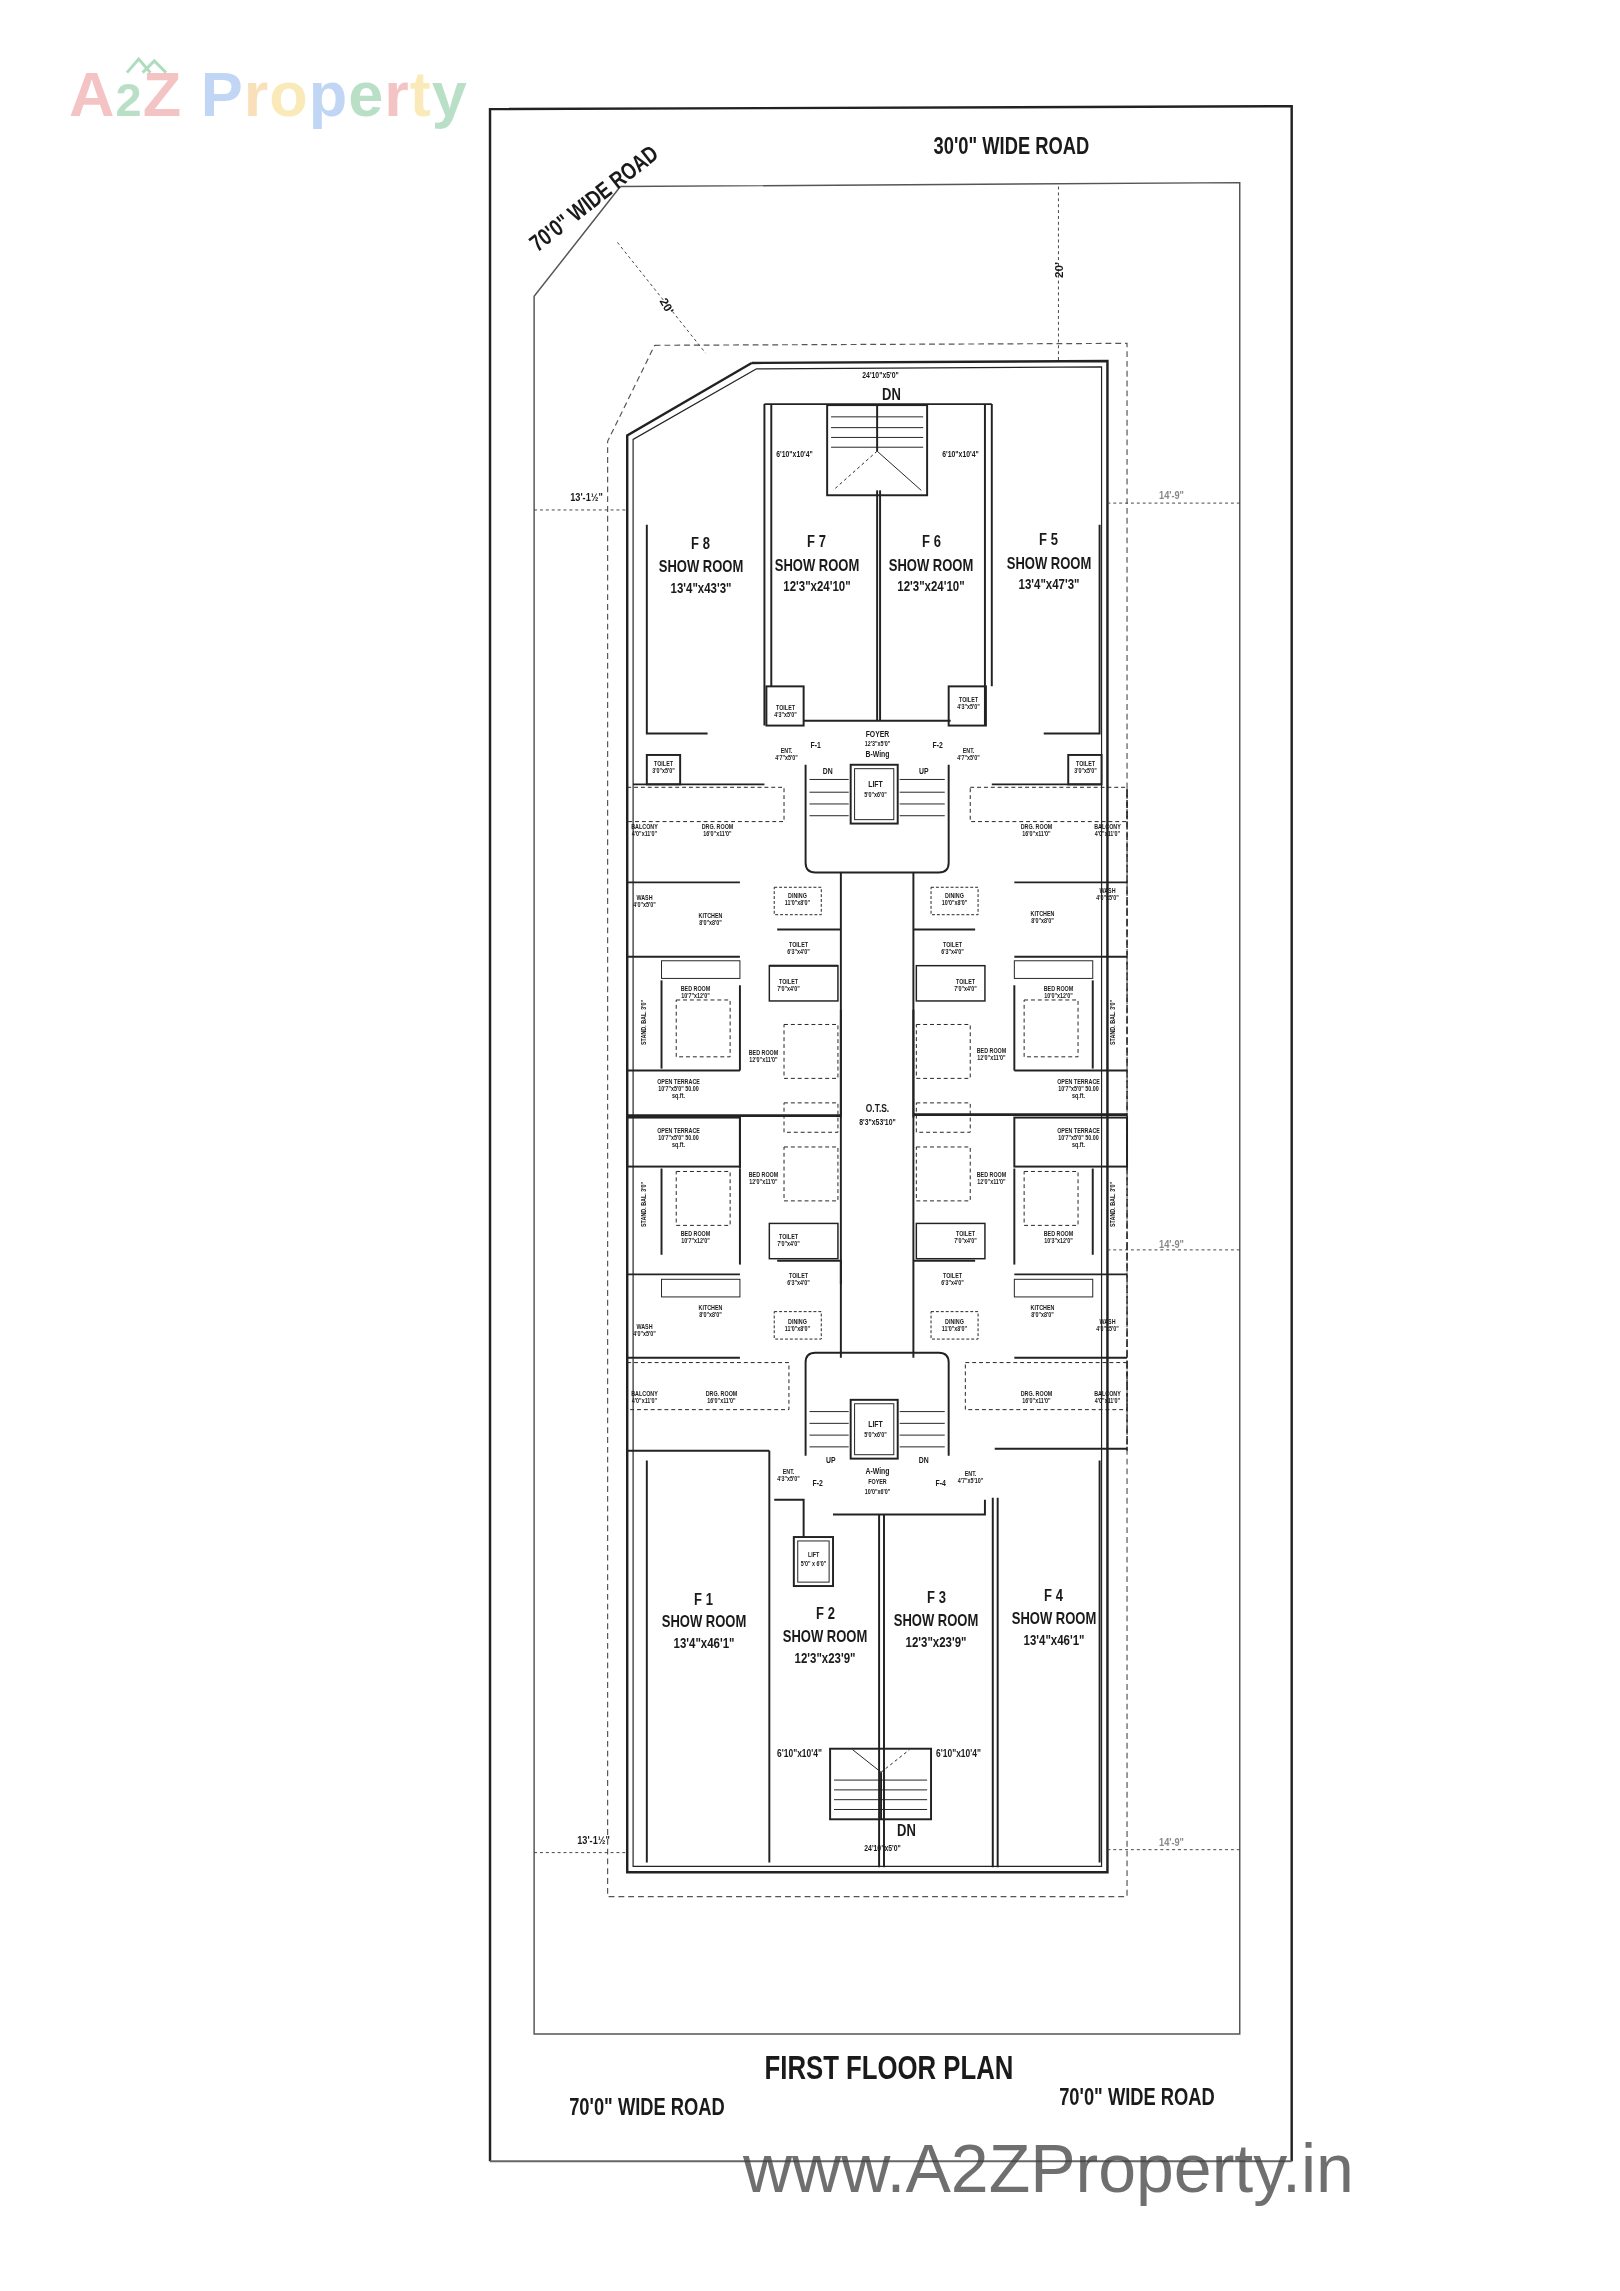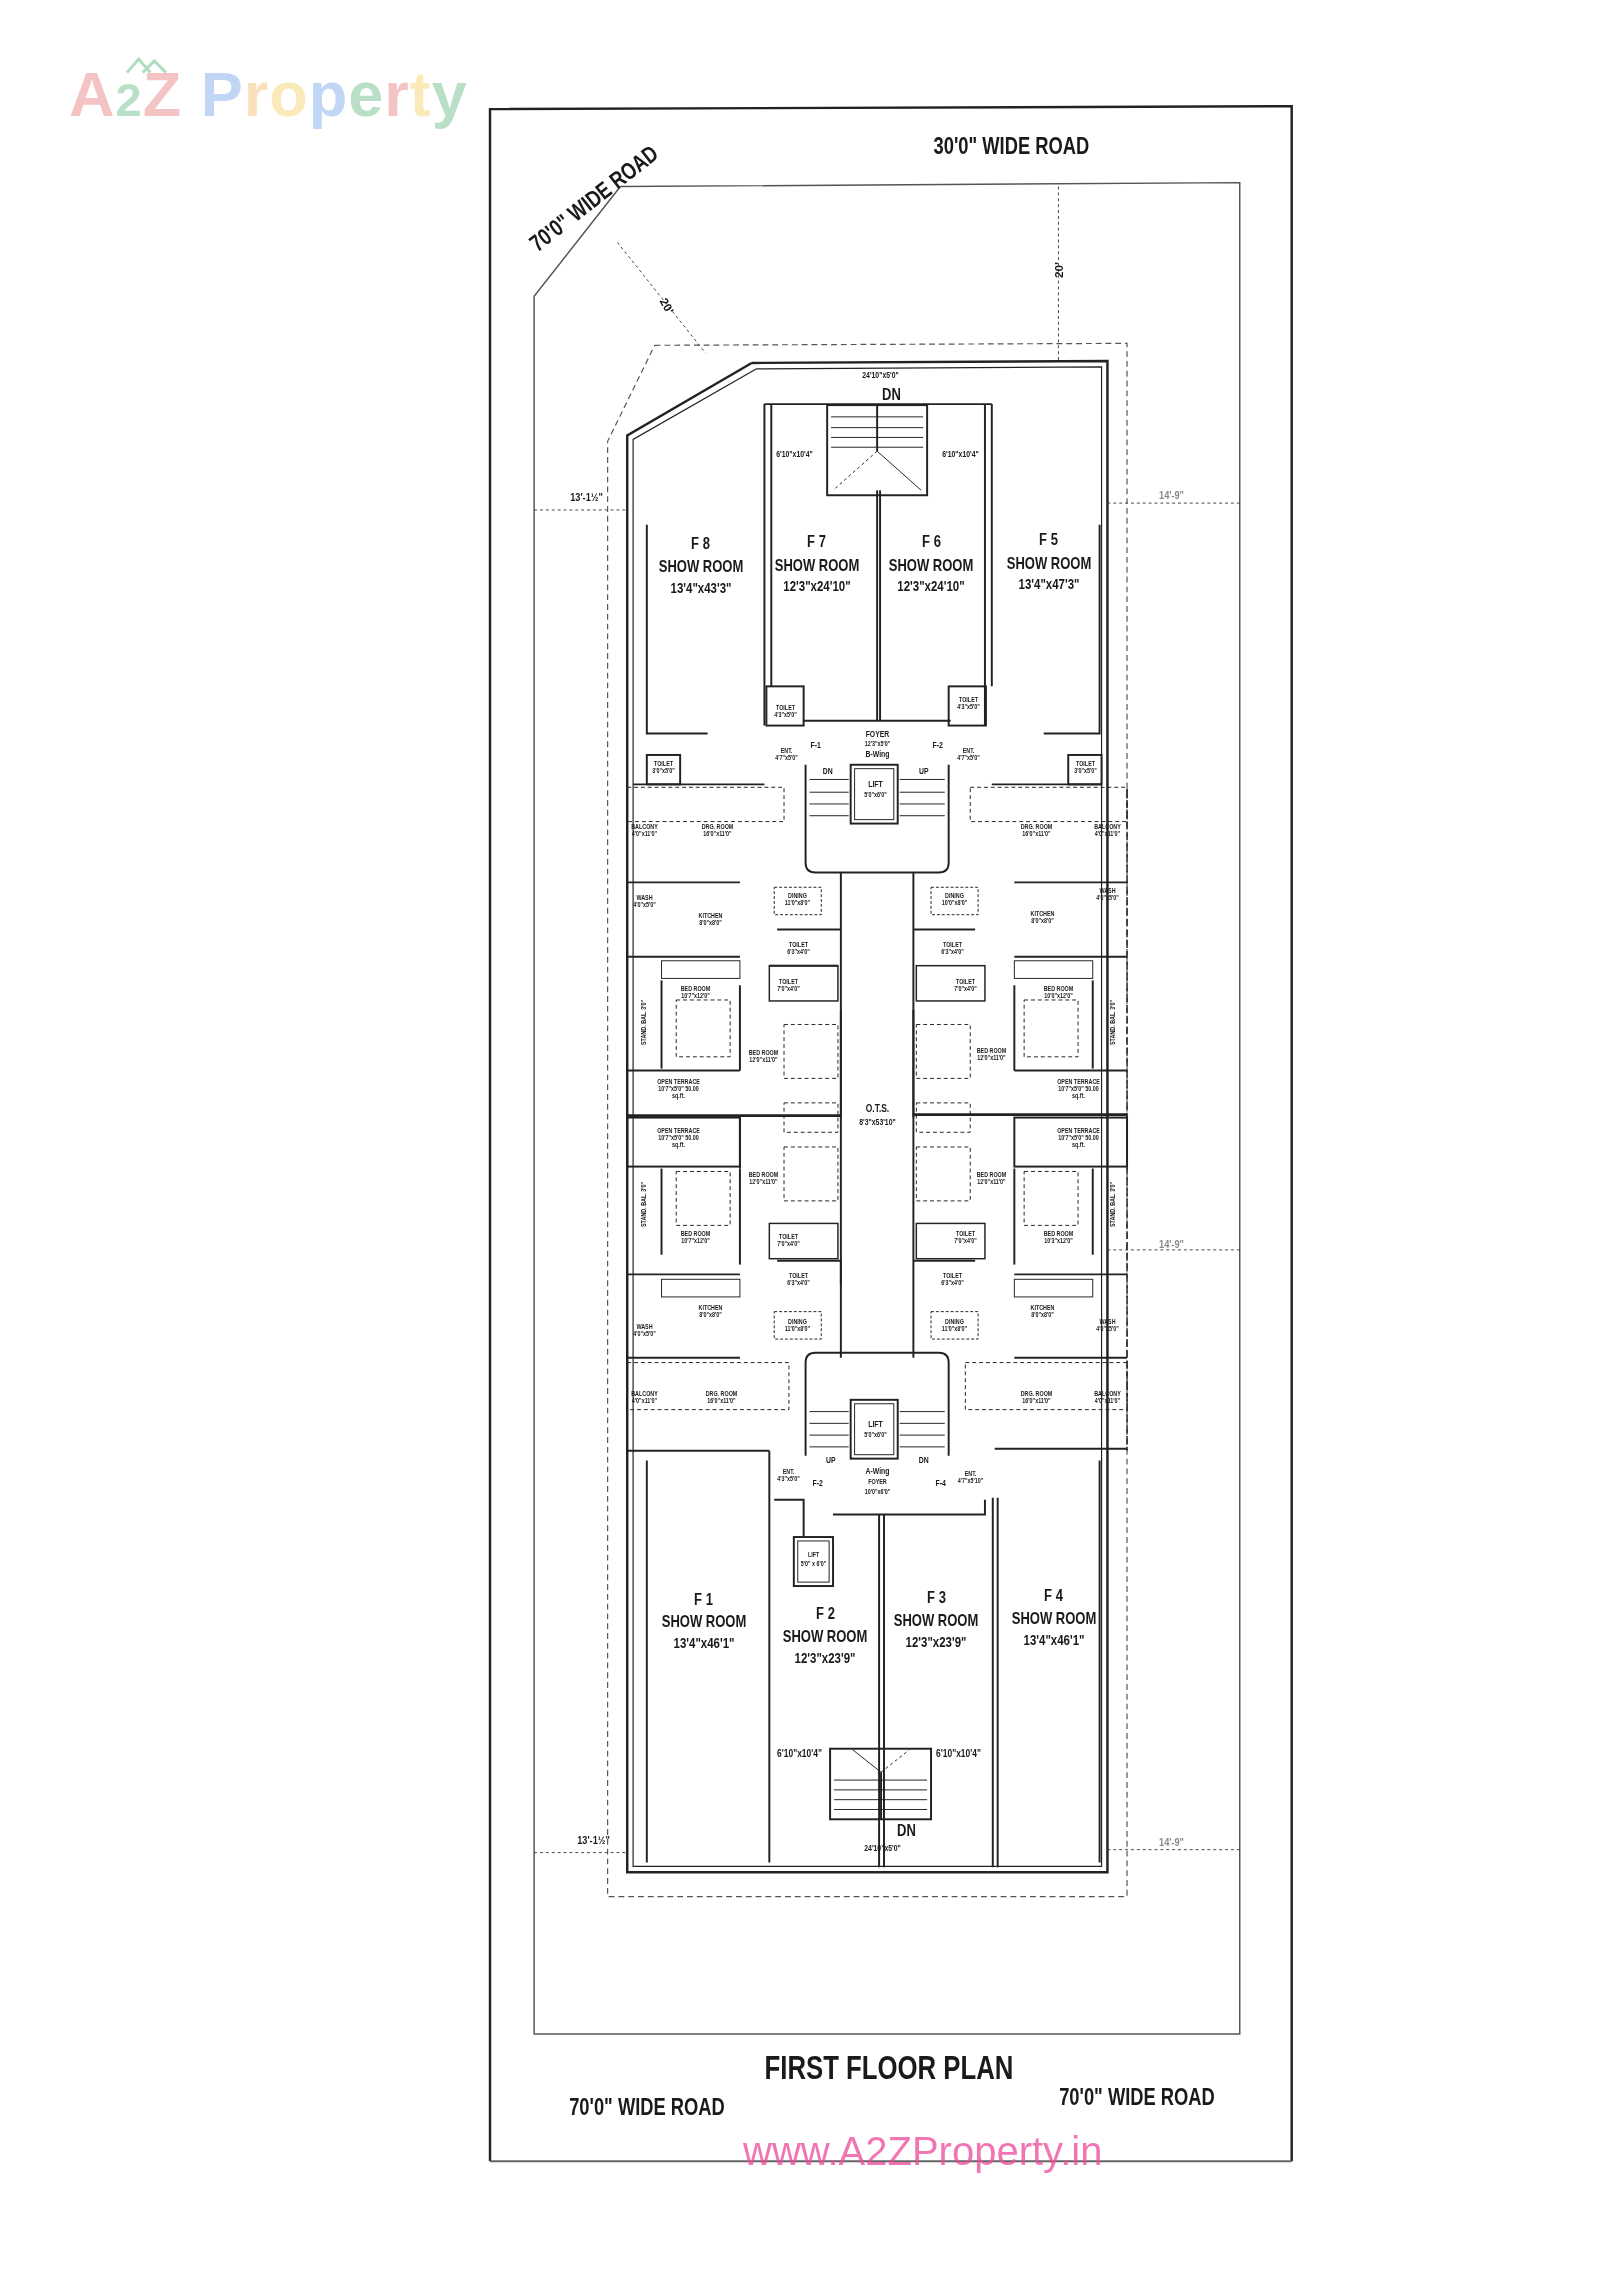--- a/index.html
+++ b/index.html
@@ -1,20 +1,20 @@
 <!DOCTYPE html>
 <html><head>
 <meta charset="utf-8">
 <style>
   html, body { margin:0; padding:0; background:#ffffff; }
   body { width:1620px; height:2292px; position:relative; overflow:hidden; font-family:"Liberation Sans", sans-serif; color:#111; }
   .abs { position:absolute; }
   .wm-logo { left:69px; top:58px; font-size:63px; font-weight:bold; letter-spacing:1px; opacity:0.35; white-space:nowrap; }
   .wm-logo span { display:inline-block; }
-  .wm-url { left:743px; top:2129px; font-size:40px; color:#ec4899; opacity:0.75; white-space:nowrap; }
+  .wm-url { left:743px; top:2129px; font-size:68px; color:#404040; opacity:0.75; white-space:nowrap; }
   svg#plan { position:absolute; left:0; top:0; }
   .lbl { position:absolute; font-family:"Liberation Sans", sans-serif; font-weight:bold; transform:scaleX(0.78); transform-origin:center; white-space:nowrap; text-align:center; color:#1a1a1a; }
   .road { font-size:23.5px; }
   .title { font-size:33px; }
   .unit-id { font-size:16.7px; }
   .unit-type { font-size:16.7px; }
   .unit-dim { font-size:14.7px; }
   .small { font-size:8.8px; }
   .tiny { font-size:6.9px; }
   .dim { font-size:11.8px; }

